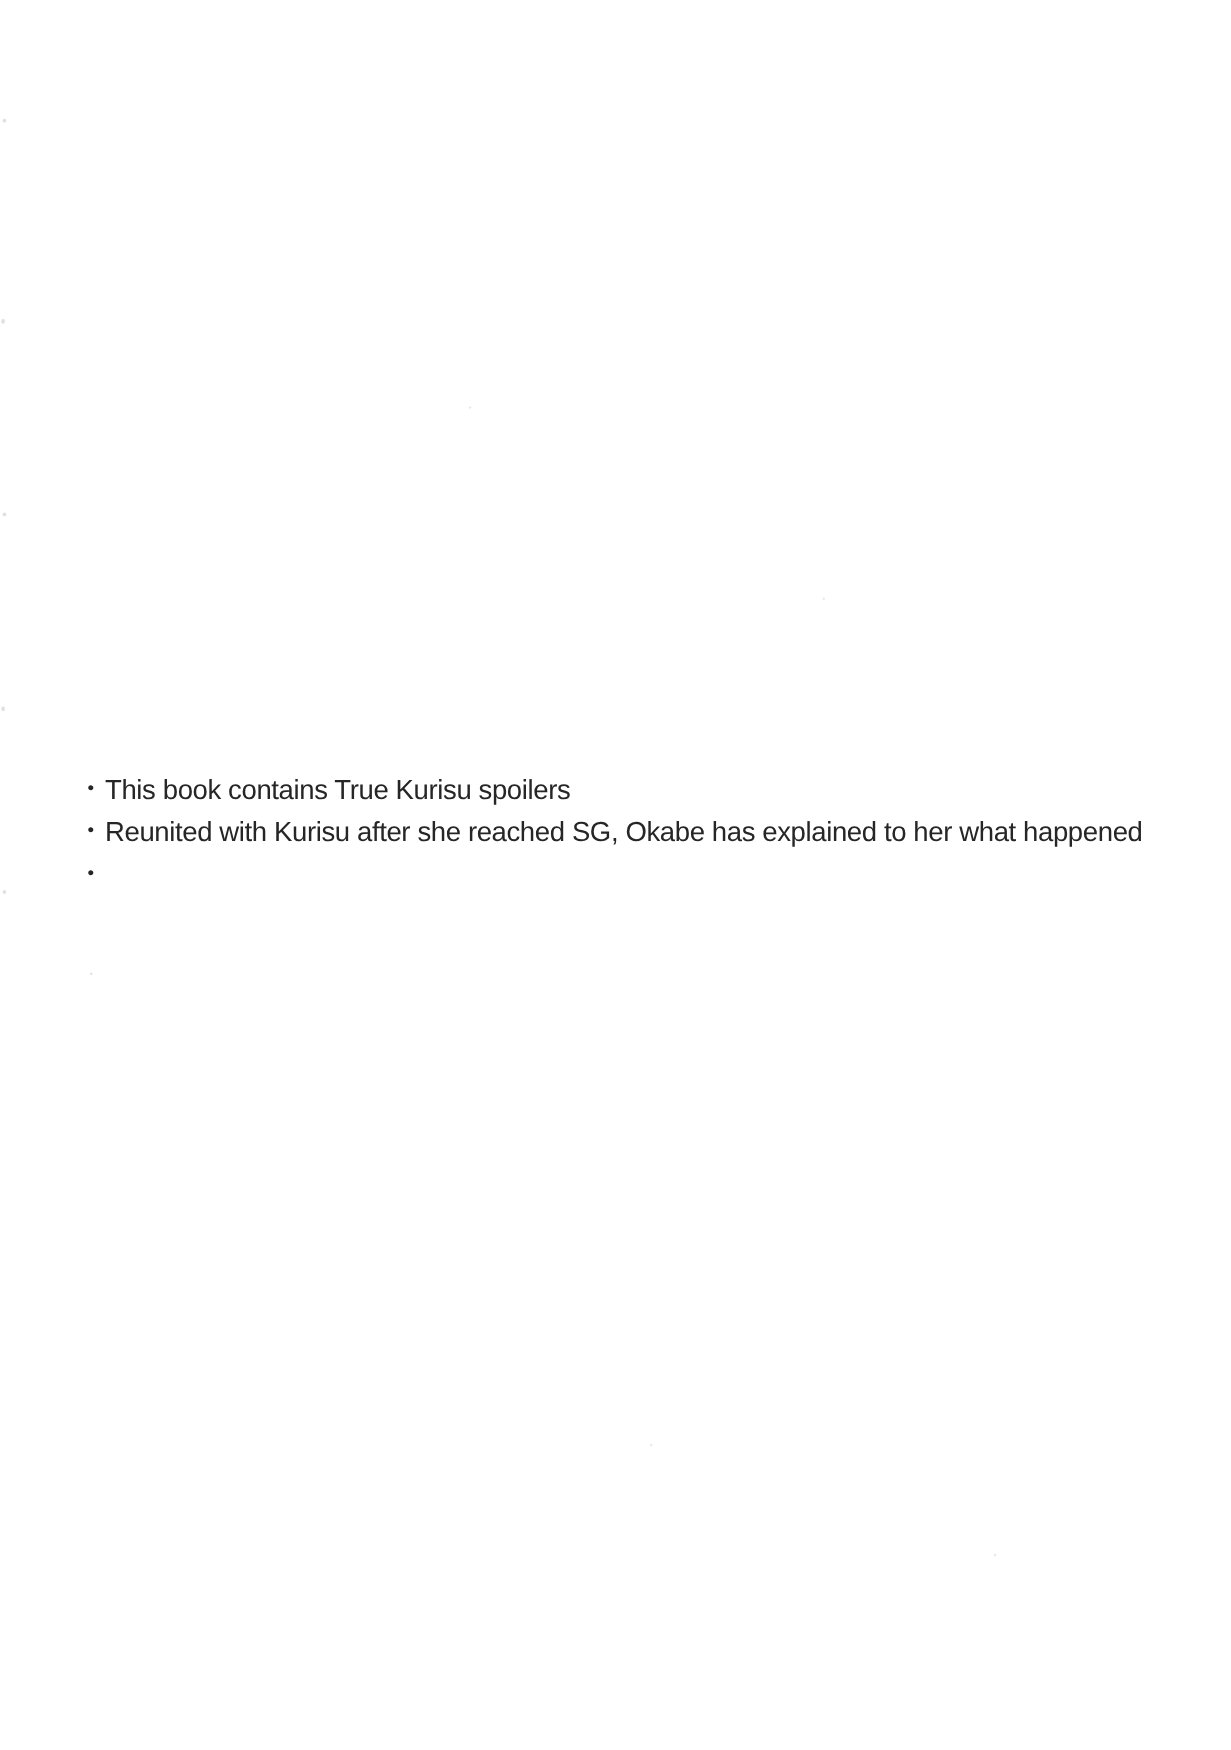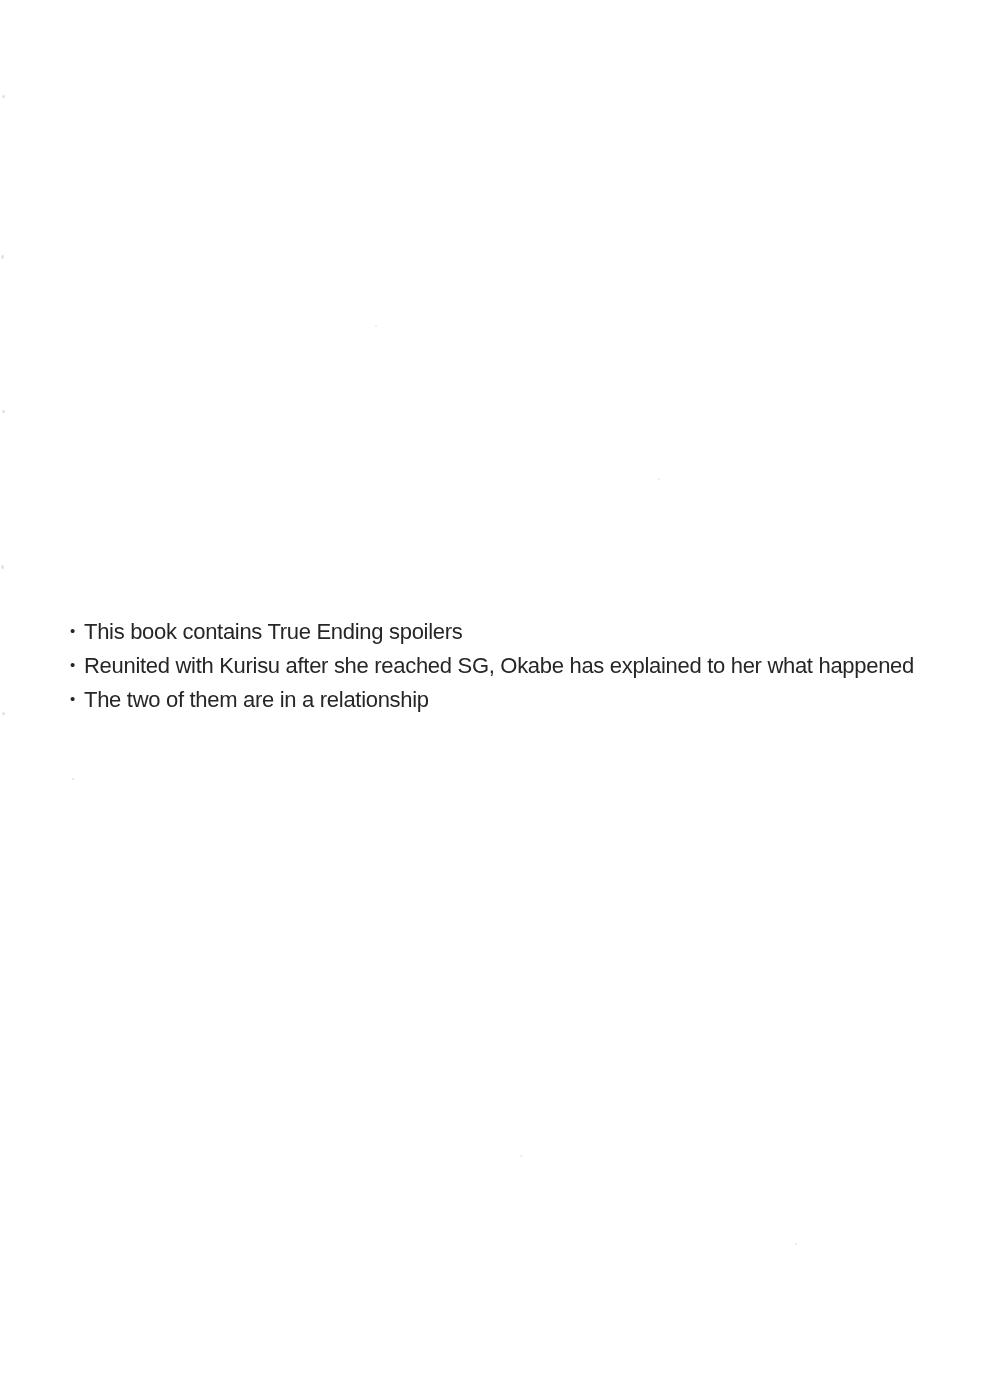--- a/index.html
+++ b/index.html
@@ -85,28 +85,27 @@
   <span class="speck s6"></span>
   <span class="speck s7"></span>
   <span class="speck s8"></span>
   <span class="speck s9"></span>
   <span class="speck s10"></span>
 
   <div class="notes-block">
 
     <div class="note-line">
       <span class="bullet">•</span>
-      <span class="note-text">This book contains True Ending spoilers</span>
+      <span class="note-text">This book contains True Kurisu spoilers</span>
     </div>
 
     <div class="note-line">
       <span class="bullet">•</span>
       <span class="note-text">Reunited with Kurisu after she reached SG, Okabe has explained to her what happened</span>
     </div>
 
     <div class="note-line">
       <span class="bullet">•</span>
-      <span class="note-text">The two of them are in a relationship</span>
     </div>
 
   </div>
 
 </div>
 
 </body></html>

